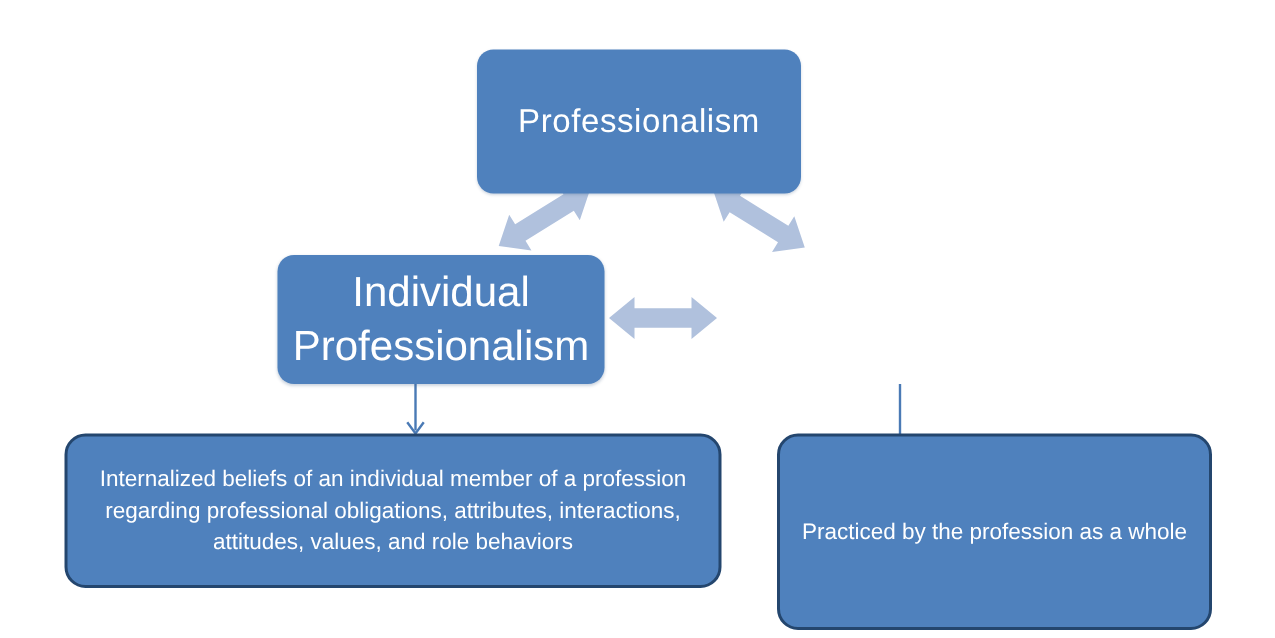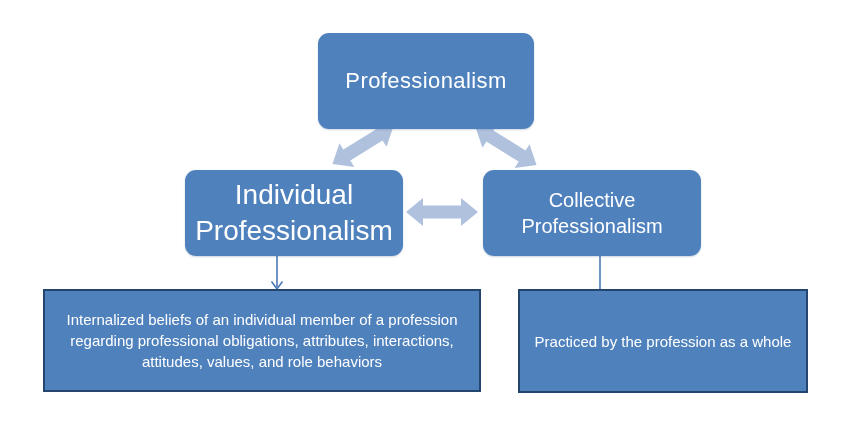--- a/index.html
+++ b/index.html
@@ -24,20 +24,21 @@
     pointer-events: none;
   }
   .node {
     position: absolute;
     box-sizing: border-box;
     display: flex;
     align-items: center;
     justify-content: center;
     text-align: center;
     color: #ffffff;
+    border-radius: 14px;
   }
   .node span {
     display: block;
     width: 100%;
   }
   .rounded {
     border-radius: 11px;
     box-shadow: 0 1px 2px rgba(60,90,130,0.25);
   }
   .node-top {
@@ -77,21 +78,21 @@
     left: 43px;
     top: 289px;
     width: 438px;
     height: 103px;
     padding: 6px 14px;
   }
   .detail-right {
     left: 518px;
     top: 289px;
     width: 290px;
-    height: 104px;
+    height: 131px;
     padding: 6px 12px;
   }
 </style>
 </head>
 <body>
 
 <div class="canvas">
 
   <svg class="overlay" viewBox="0 0 850 425" xmlns="http://www.w3.org/2000/svg">
 
@@ -110,23 +111,20 @@
   </svg>
 
   <div class="node rounded node-top" style="background-color: rgb(79, 129, 189);">
     <span>Professionalism</span>
   </div>
 
   <div class="node rounded node-left" style="background-color: rgb(79, 129, 189);">
     <span>Individual Professionalism</span>
   </div>
 
-  <div class="node rounded node-right" style="background-color: rgb(79, 129, 189);">
-    <span>Collective Professionalism</span>
-  </div>
 
   <div class="node detail detail-left" style="background-color: rgb(79, 129, 189); border-color: rgb(36, 70, 110);">
     <span>Internalized beliefs of an individual member of a profession regarding professional obligations, attributes, interactions, attitudes, values, and role behaviors</span>
   </div>
 
   <div class="node detail detail-right" style="background-color: rgb(79, 129, 189); border-color: rgb(36, 70, 110);">
     <span>Practiced by the profession as a whole</span>
   </div>
 
 </div>

